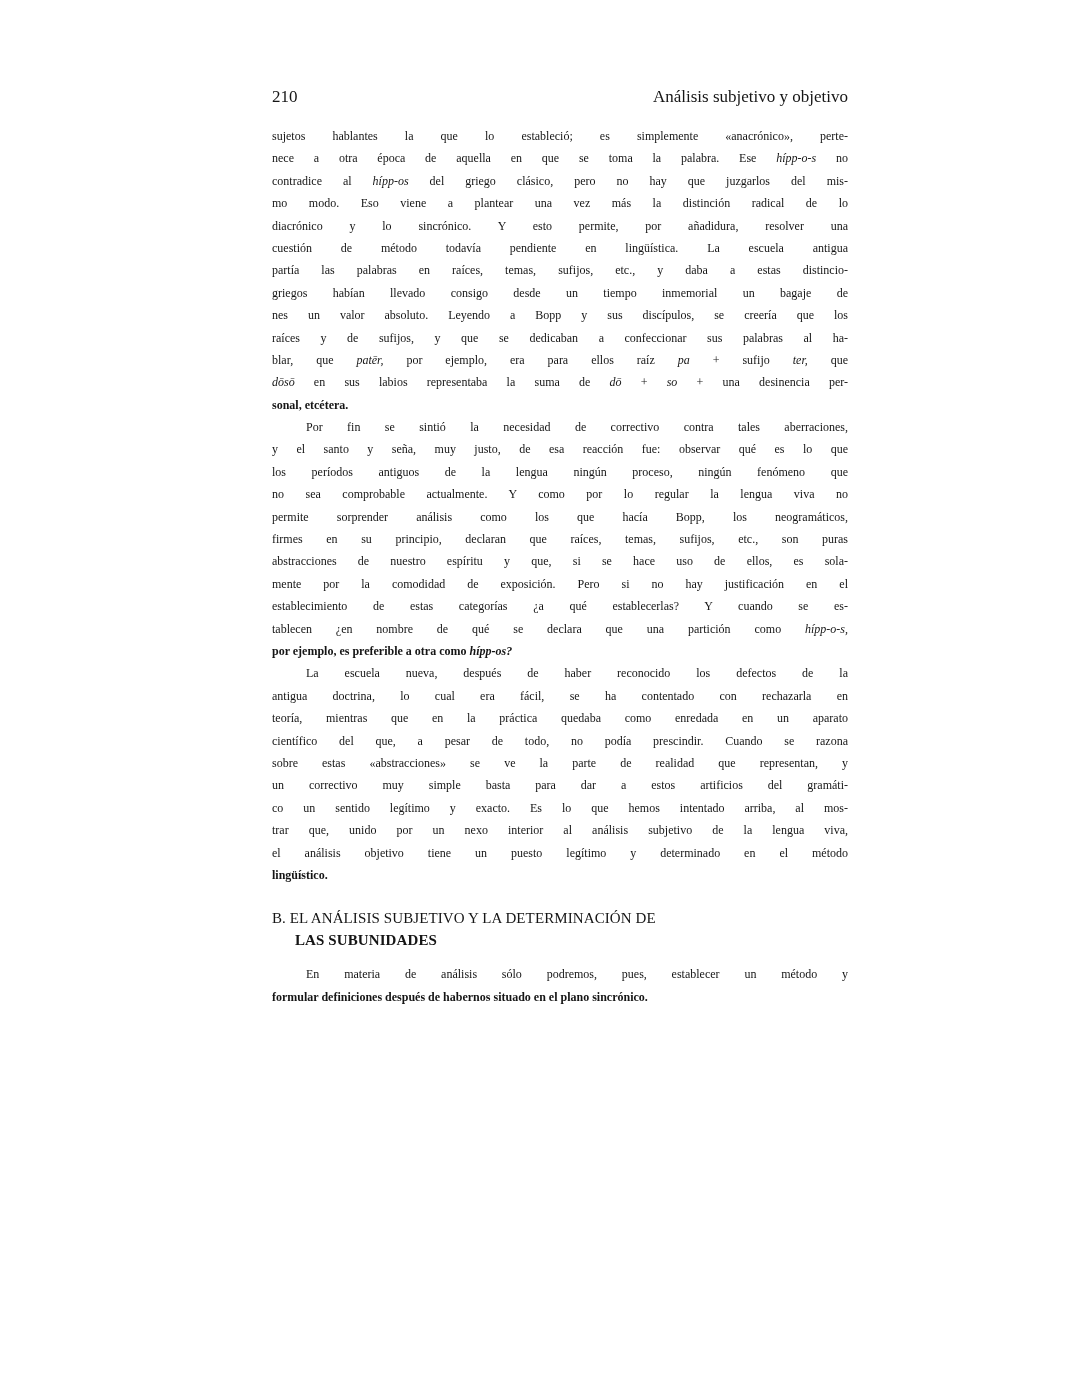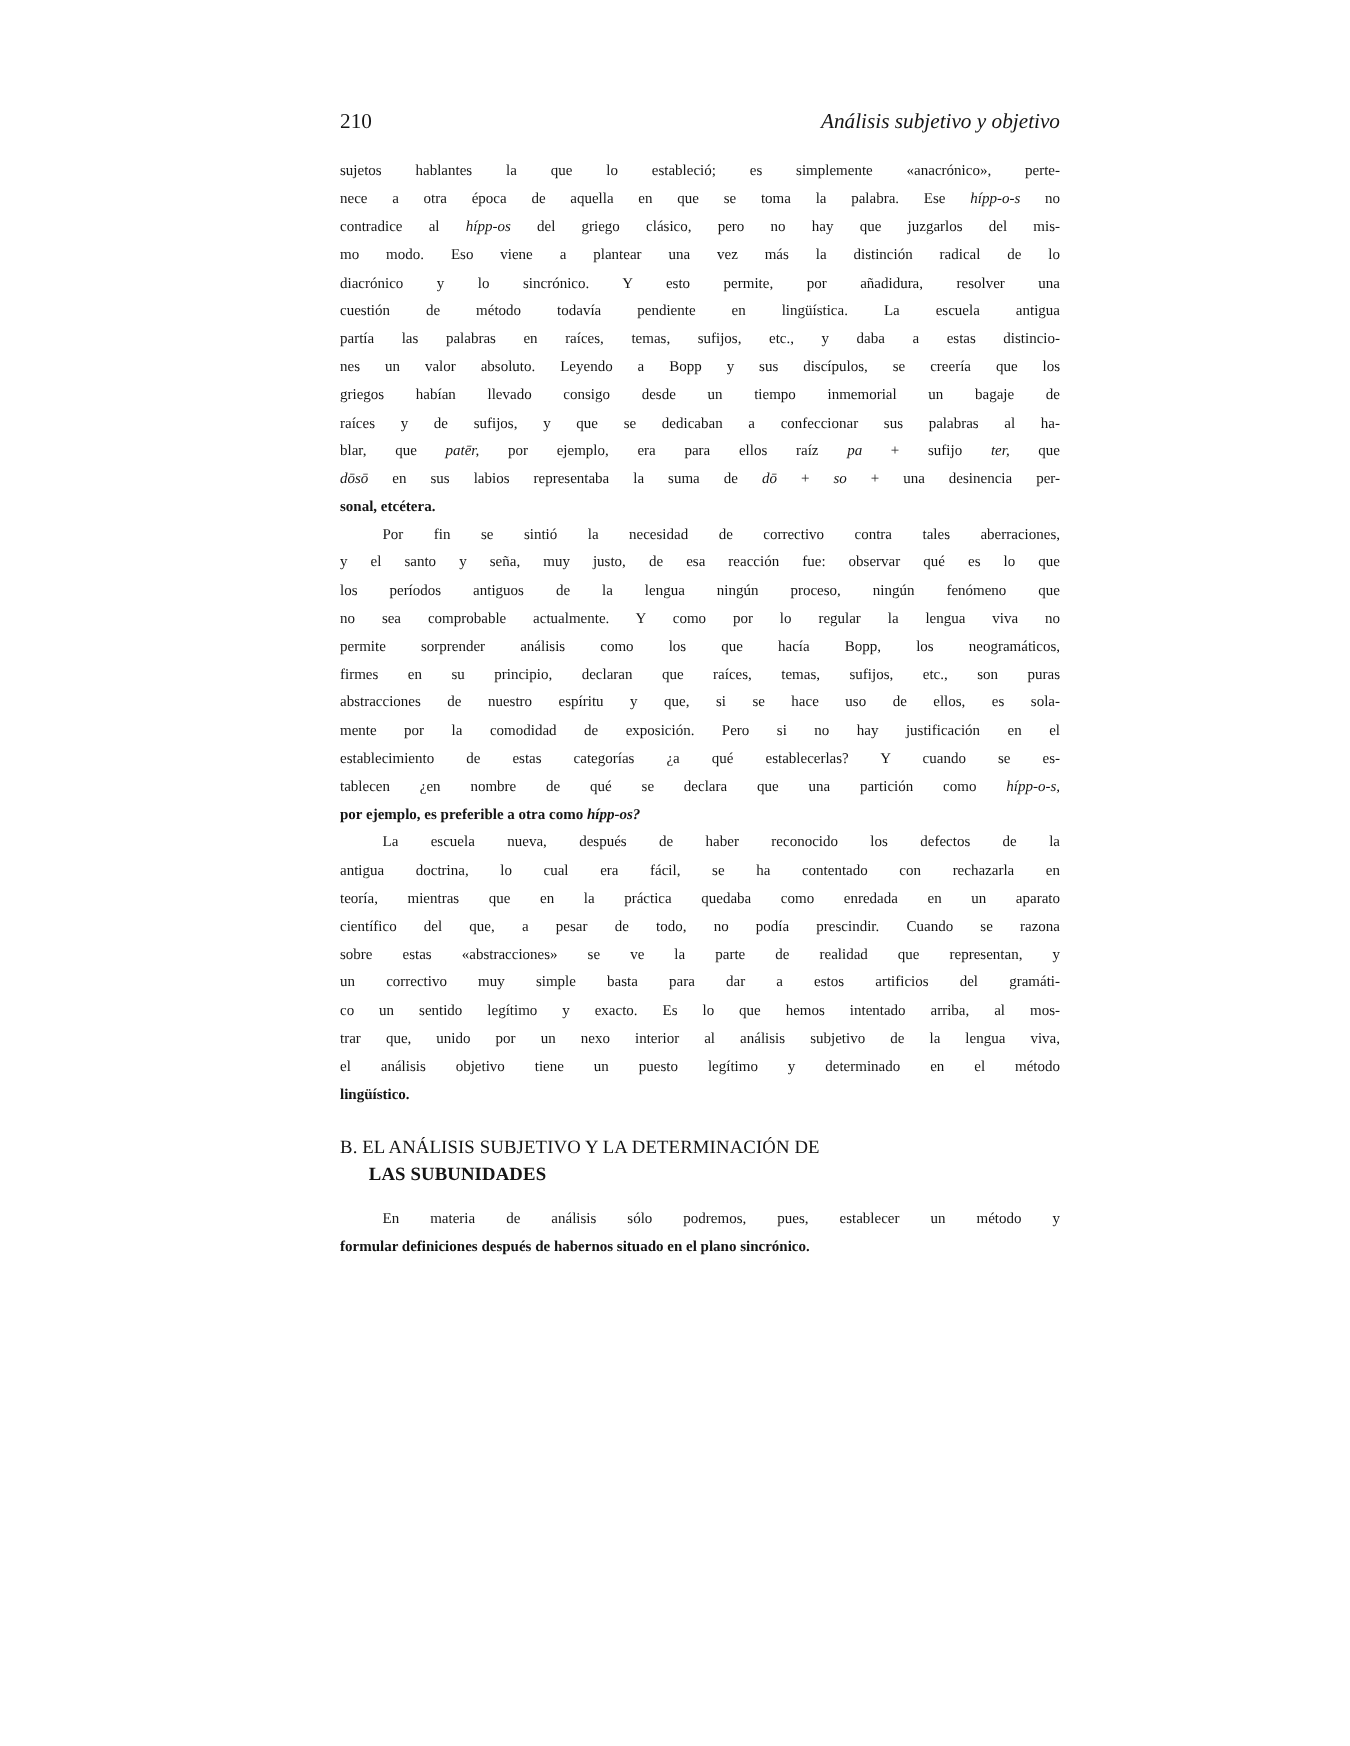--- a/index.html
+++ b/index.html
@@ -24,21 +24,20 @@
   }
   .pagehead {
     display: flex;
     justify-content: space-between;
     align-items: baseline;
     font-size: 17px;
     line-height: 22px;
     margin-bottom: 17px;
   }
   .runhead {
-    font-style: italic;
   }
   .body { }
   .para { }
   .line {
     font-size: 12px;
     line-height: 22.4px;
     height: 22.4px;
     text-align: justify;
     text-align-last: justify;
     overflow: hidden;
@@ -79,22 +78,22 @@
     </div>
     <div class="body">
         <div class="para">
           <div class="line first"><span>sujetos hablantes la que lo estableció; es simplemente «anacrónico», perte-</span></div>
           <div class="line"><span>nece a otra época de aquella en que se toma la palabra. Ese </span><i>hípp-o-s</i><span> no</span></div>
           <div class="line"><span>contradice al </span><i>hípp-os</i><span> del griego clásico, pero no hay que juzgarlos del mis-</span></div>
           <div class="line"><span>mo modo. Eso viene a plantear una vez más la distinción radical de lo</span></div>
           <div class="line"><span>diacrónico y lo sincrónico. Y esto permite, por añadidura, resolver una</span></div>
           <div class="line"><span>cuestión de método todavía pendiente en lingüística. La escuela antigua</span></div>
           <div class="line"><span>partía las palabras en raíces, temas, sufijos, etc., y daba a estas distincio-</span></div>
+          <div class="line"><span>griegos habían llevado consigo desde un tiempo inmemorial un bagaje de</span></div>
           <div class="line"><span>nes un valor absoluto. Leyendo a Bopp y sus discípulos, se creería que los</span></div>
-          <div class="line"><span>griegos habían llevado consigo desde un tiempo inmemorial un bagaje de</span></div>
           <div class="line"><span>raíces y de sufijos, y que se dedicaban a confeccionar sus palabras al ha-</span></div>
           <div class="line"><span>blar, que </span><i>patēr,</i><span> por ejemplo, era para ellos raíz </span><i>pa</i><span> + sufijo </span><i>ter,</i><span> que</span></div>
           <div class="line"><i>dōsō</i><span> en sus labios representaba la suma de </span><i>dō</i><span> + </span><i>so</i><span> + una desinencia per-</span></div>
           <div class="line last"><span>sonal, etcétera.</span></div>
         </div>
         <div class="para indent">
           <div class="line first"><span>Por fin se sintió la necesidad de correctivo contra tales aberraciones,</span></div>
           <div class="line"><span>y el santo y seña, muy justo, de esa reacción fue: observar qué es lo que</span></div>
           <div class="line"><span>los períodos antiguos de la lengua ningún proceso, ningún fenómeno que</span></div>
           <div class="line"><span>no sea comprobable actualmente. Y como por lo regular la lengua viva no</span></div>

